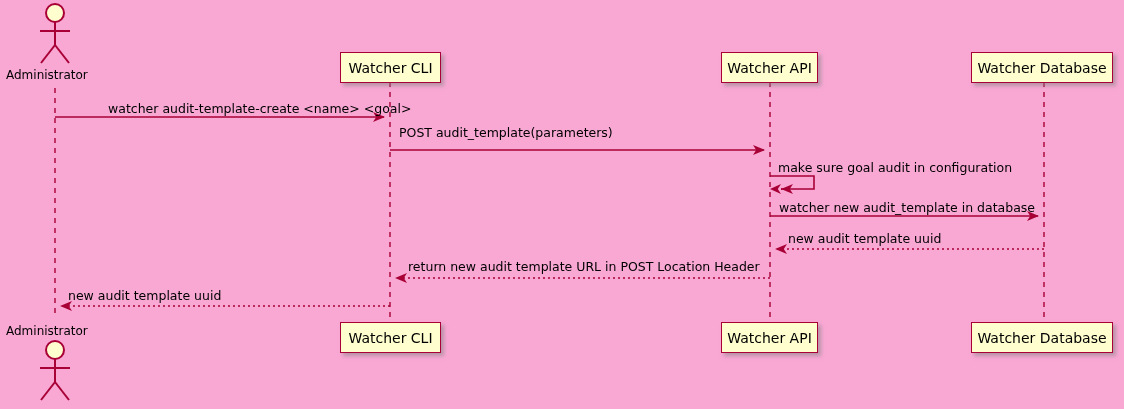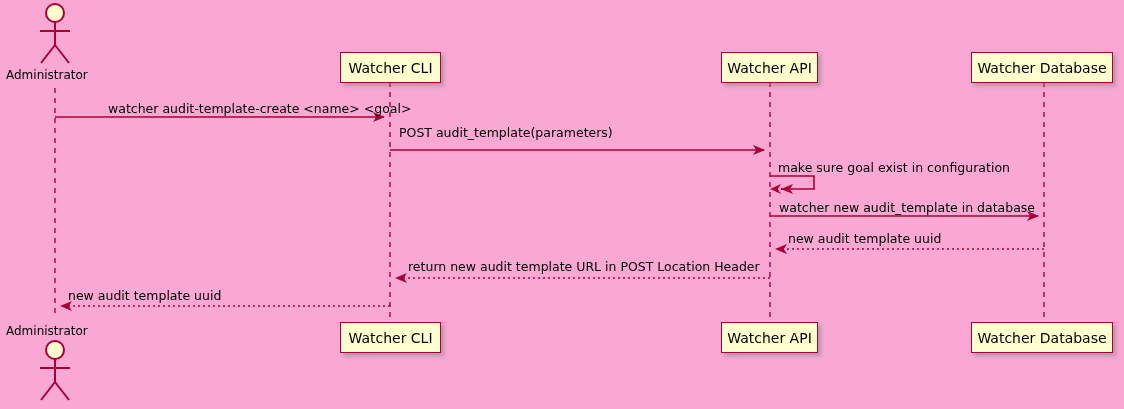--- a/index.html
+++ b/index.html
@@ -134,19 +134,19 @@
   </div>
   <div class="participant-box" style="left:971px; top:322px; width:142px; height:31px;">
     <span>Watcher Database</span>
   </div>
 
   <div class="actor-label" style="left:6px; top:68px;">Administrator</div>
   <div class="actor-label" style="left:6px; top:324px;">Administrator</div>
 
   <div class="msg-label" style="left:63px; top:101px;margin-left:45px;">watcher audit-template-create &lt;name&gt; &lt;goal&gt;</div>
   <div class="msg-label" style="left:399px; top:125px;">POST audit_template(parameters)</div>
-  <div class="msg-label" style="left:778px; top:160px;">make sure goal exist in configuration</div>
+  <div class="msg-label" style="left:778px; top:160px;">make sure goal audit in configuration</div>
   <div class="msg-label" style="left:779px; top:200px;">watcher new audit_template in database</div>
   <div class="msg-label" style="left:788px; top:231px;">new audit template uuid</div>
   <div class="msg-label" style="left:408px; top:259px;">return new audit template URL in POST Location Header</div>
   <div class="msg-label" style="left:68px; top:288px;">new audit template uuid</div>
 
 </div>
 
 </body></html>

